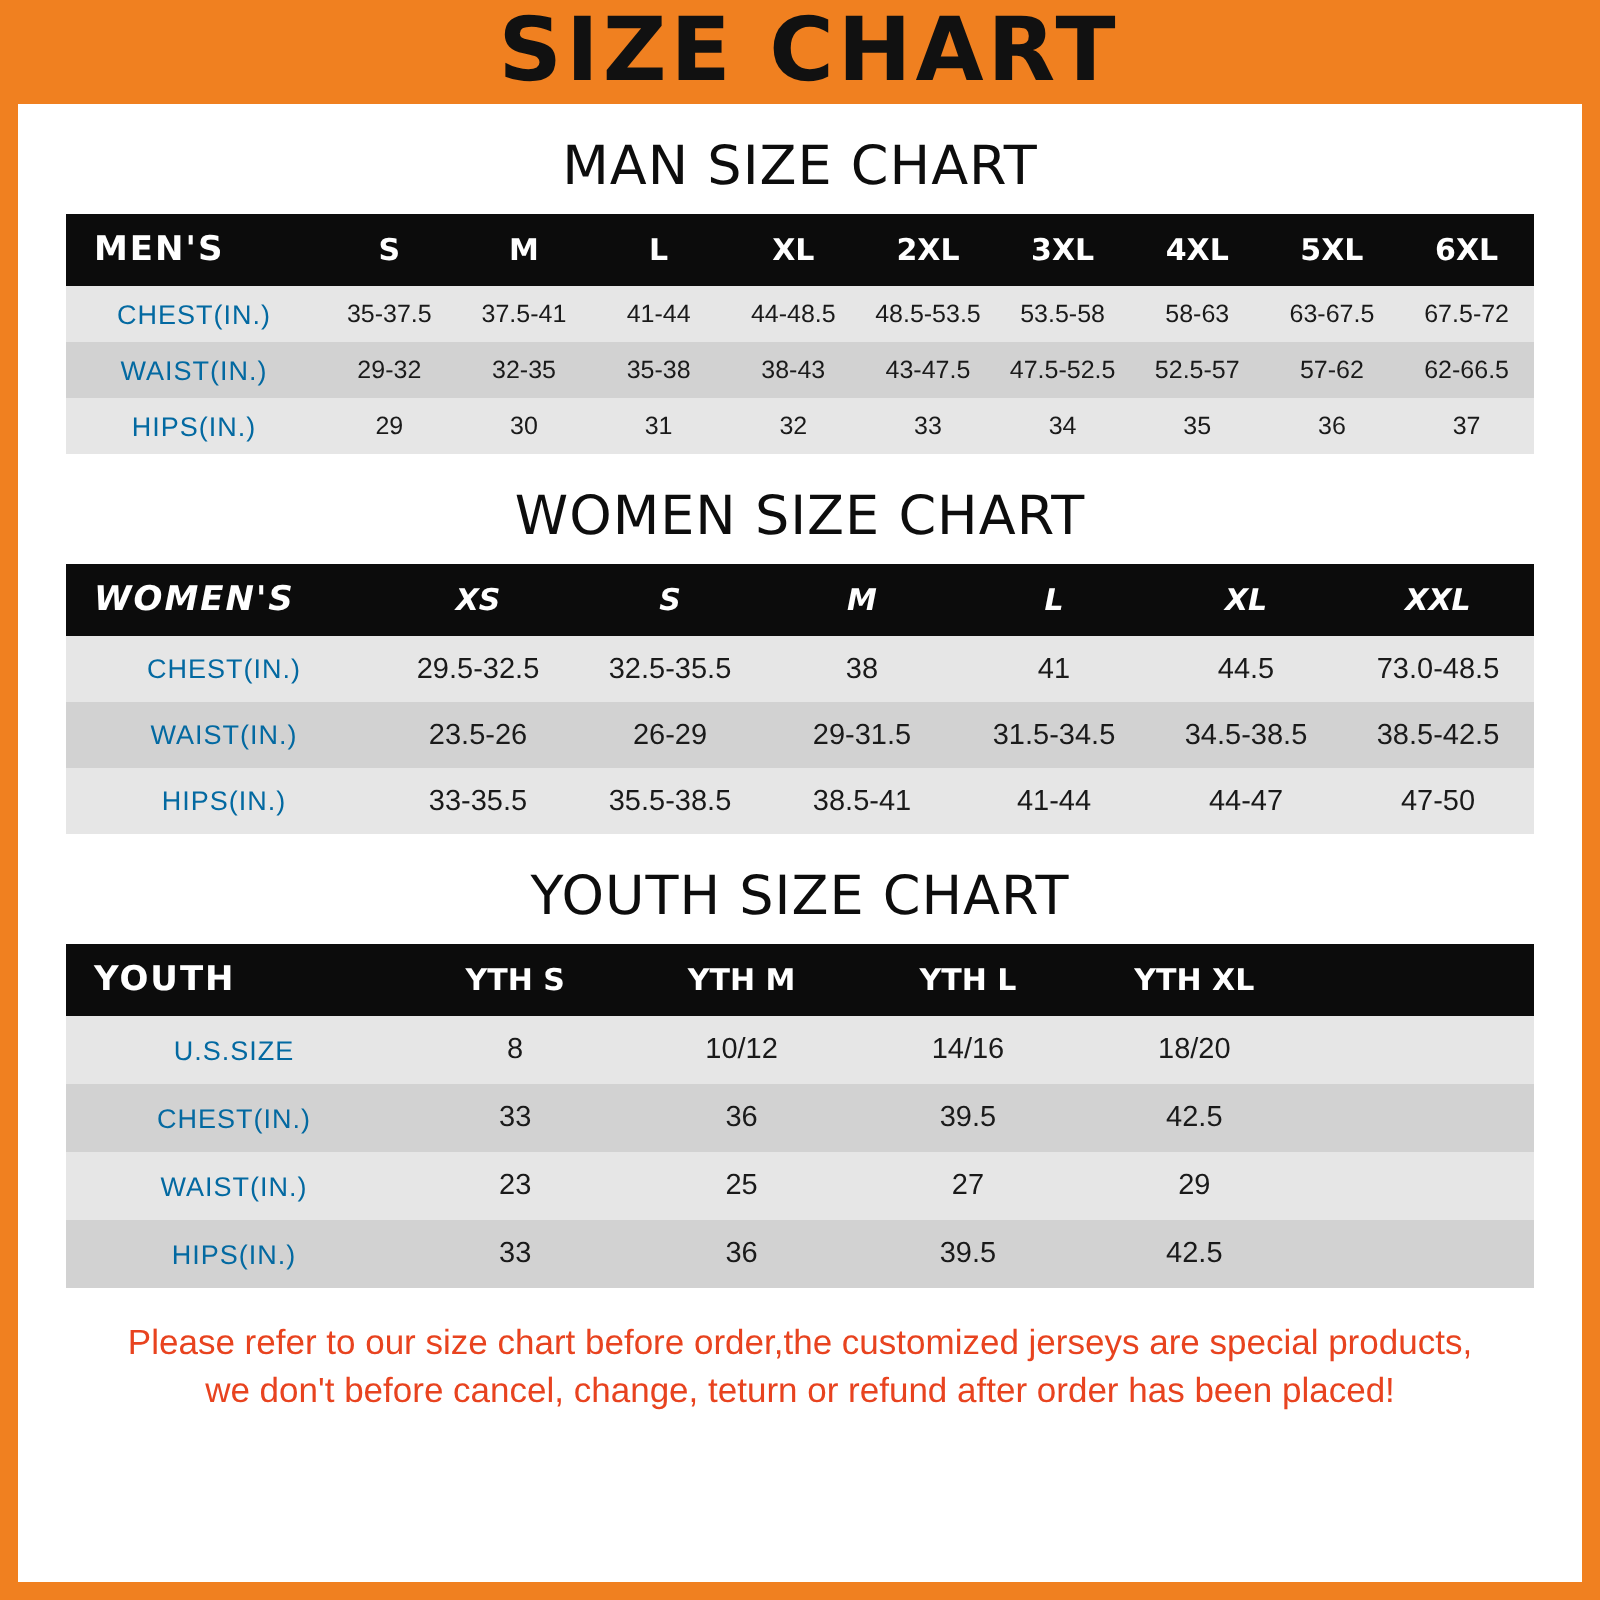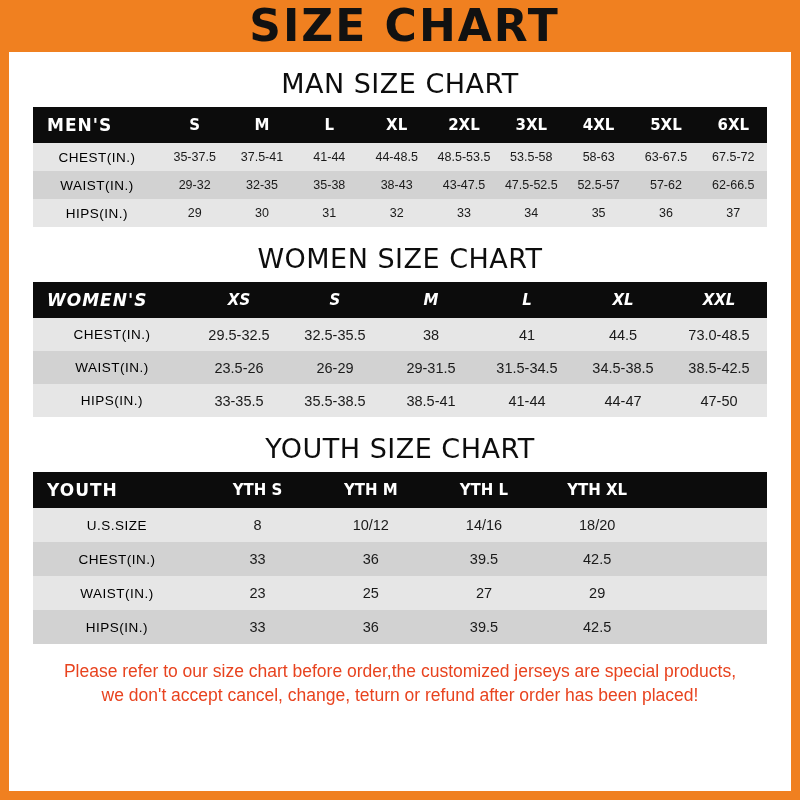--- a/index.html
+++ b/index.html
@@ -78,21 +78,21 @@
     text-align: left;
     padding-left: 14px;
     font-size: 17px;
     letter-spacing: 1px;
   }
   table.chart tbody tr.odd { background: #e6e6e6; }
   table.chart tbody tr.even { background: #d2d2d2; }
   table.chart tbody td.rowlabel {
     text-align: center;
     font-size: 13.5px;
-    color: #000000;
+    color: #0369a1;
     letter-spacing: 0.5px;
   }
   .men thead th.rowlabel { width: 128px; }
   .women thead th.rowlabel { width: 158px; }
   .youth thead th.rowlabel { width: 168px; }
   .youth thead th { font-size: 16px; }
   .youth tbody td { height: 34px; font-size: 14.5px; }
   .women tbody td { height: 33px; font-size: 14.5px; }
   .women thead th { font-size: 16px; font-style: italic; }
   .men tbody td { height: 28px; font-size: 12.5px; }
@@ -262,17 +262,17 @@
           <td>36</td>
           <td>39.5</td>
           <td>42.5</td>
           <td></td>
         </tr>
       </tbody>
     </table>
 
     <div class="notice">
       <div>Please refer to our size chart before order,the customized jerseys are special products,</div>
-      <div>we don't accept cancel, change, teturn or refund after order has been placed!</div>
+      <div>we don't before cancel, change, teturn or refund after order has been placed!</div>
     </div>
 
   </div>
 </div>
 
 </body></html>

